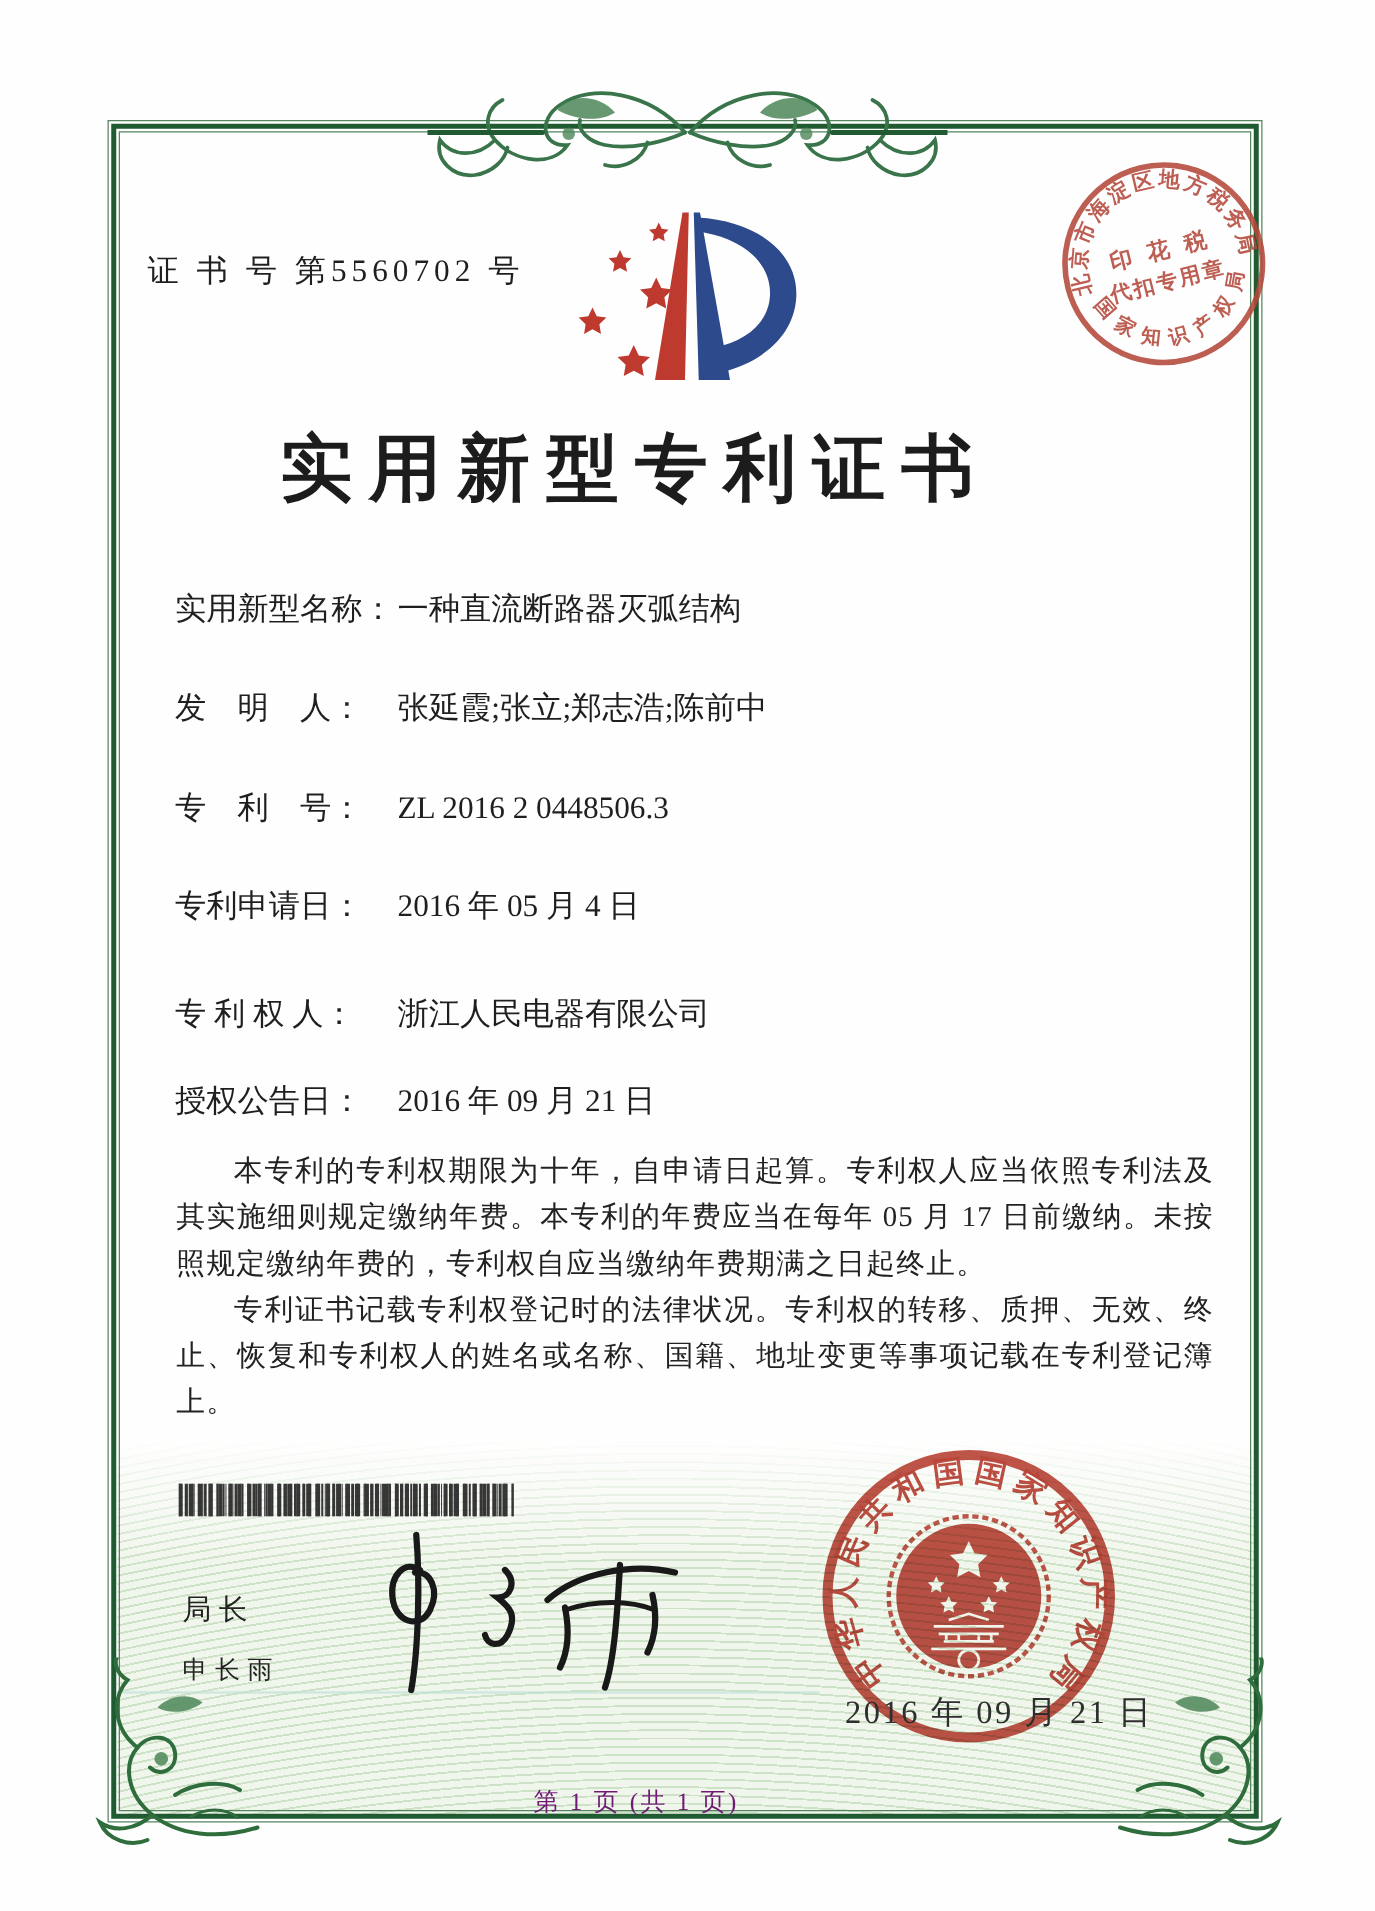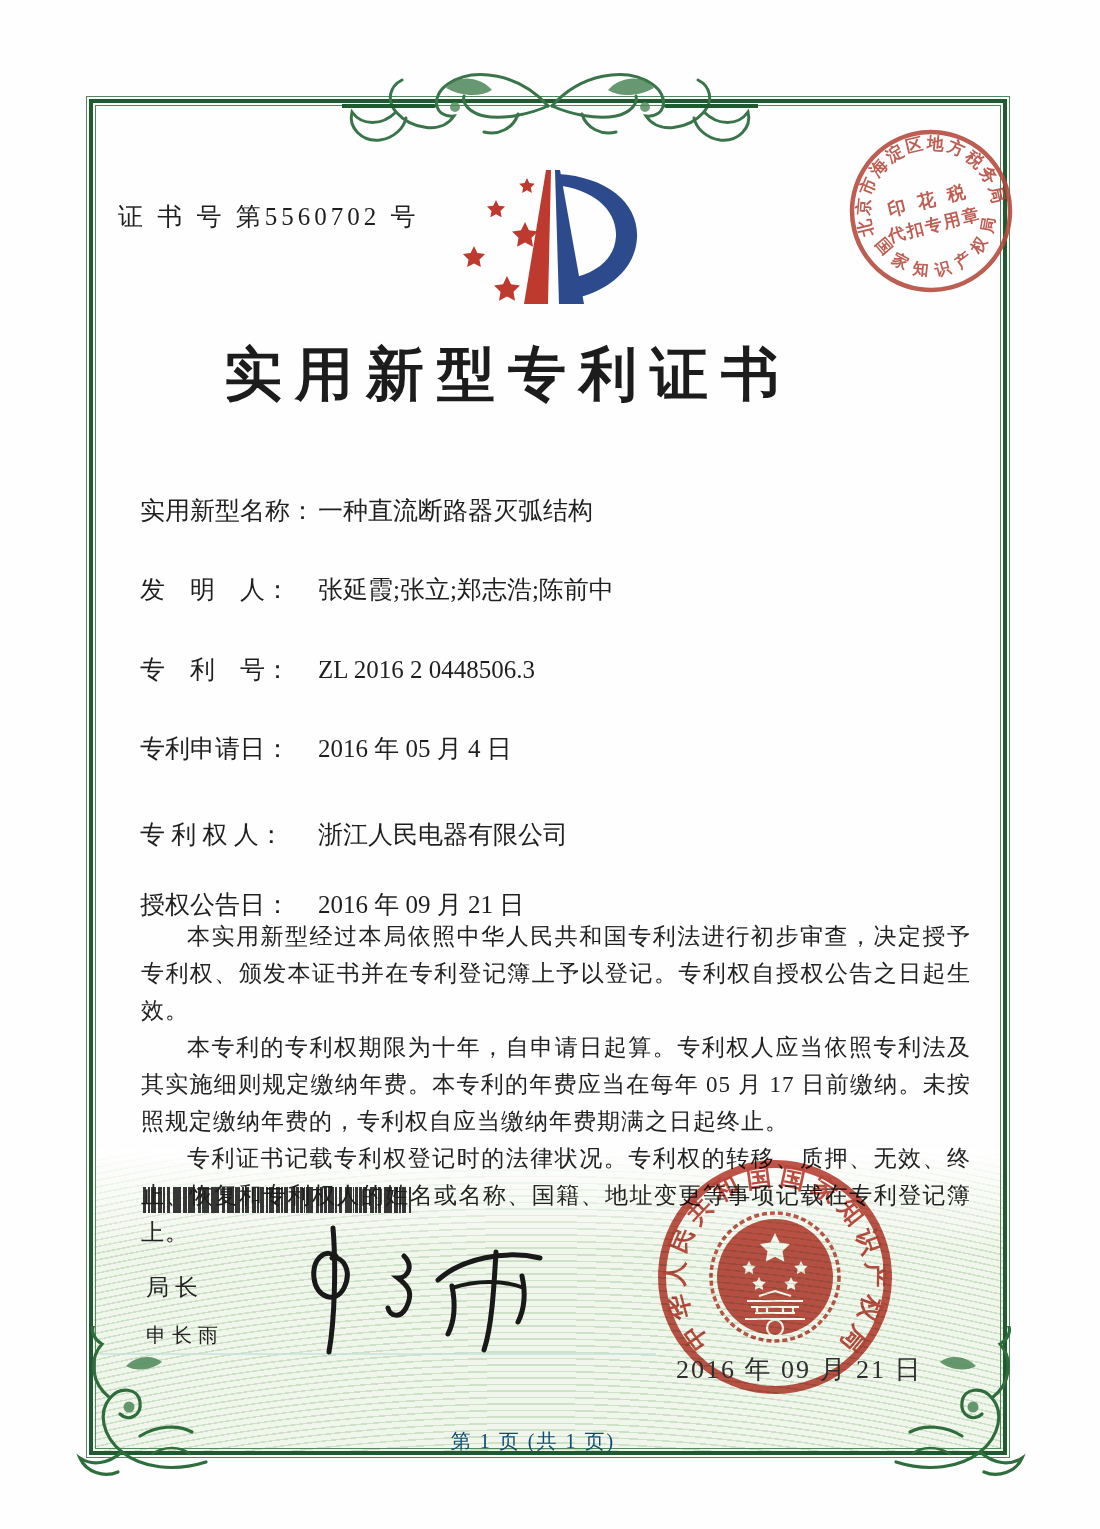--- a/index.html
+++ b/index.html
@@ -32,21 +32,21 @@
   .cert-no { position:absolute; left:118px; top:200px; z-index:4;
     font-size:25px; letter-spacing:4px; color:#1f1f1f; }
   .logo { position:absolute; left:445px; top:164px; z-index:4; }
   .tax-stamp { position:absolute; left:836px; top:116px; z-index:6;
     transform:rotate(-14deg); opacity:.88; }
   .title { position:absolute; left:0; top:336px; width:1016px; text-align:center; z-index:4;
     font-size:58px; font-weight:700; letter-spacing:13px; color:#1c1c1c; }
   
   .fields { position:absolute; left:140px; top:470px; width:840px; z-index:4; font-size:25px; }
   .field-row { position:absolute; left:0; white-space:nowrap; color:#1f1f1f; }
-  .field-row .lab { display:inline-block; min-width:178px;margin-top:24px; }
+  .field-row .lab { display:inline-block; min-width:178px; }
   .fr0{top:0px}.fr1{top:79px}.fr2{top:159px}.fr3{top:238px}.fr4{top:324px}.fr5{top:394px}
   
   .body-text { position:absolute; left:141px; top:918px; width:830px; z-index:4;
     font-size:23px; line-height:37px; letter-spacing:1px; color:#222; text-align:justify; }
   .body-text p { text-indent:2em; }
   
   .barcode { position:absolute; left:143px; top:1187px; width:268px; height:26px; z-index:4; opacity:.88;
     background:
       repeating-linear-gradient(90deg,#1c1c1c 0 2px,transparent 2px 5px),
       repeating-linear-gradient(90deg,#1c1c1c 0 3px,transparent 3px 8px),
@@ -57,21 +57,21 @@
     font-family:"Liberation Sans","DejaVu Sans",sans-serif; font-size:23px; color:#232323; letter-spacing:6px; }
   .signer-name  { position:absolute; left:146px; top:1322px; z-index:4;
     font-family:"Liberation Sans","DejaVu Sans",sans-serif; font-size:20px; color:#232323; letter-spacing:6px;text-align:right; }
   .signature { position:absolute; left:300px; top:1218px; z-index:5; }
   
   .agency-seal { position:absolute; left:653px; top:1155px; z-index:4; mix-blend-mode:multiply; opacity:.95; }
   .issue-date { position:absolute; left:676px; top:1352px; z-index:5;
     font-size:26px; letter-spacing:2px; color:#2e2e2e; }
   
   .footer { position:absolute; left:0; top:1428px; width:1018px; text-align:center; z-index:4;
-    font-size:20px; letter-spacing:2px; color:#0c4a6e;margin-left:24px; }
+    font-size:20px; letter-spacing:2px; color:#701a75; }
   svg text { font-family:"Liberation Serif","DejaVu Serif",serif; }
 </style>
 </head>
 <body>
 
 <div class="page">
 
   <div class="guilloche"></div>
   <div class="faint-line"></div>
 
@@ -169,21 +169,20 @@
     </div>
     <div class="field-row fr4">
       <span class="lab">专 利 权 人：</span><span>浙江人民电器有限公司</span>
     </div>
     <div class="field-row fr5">
       <span class="lab">授权公告日：</span><span>2016 年 09 月 21 日</span>
     </div>
   </div>
 
   <div class="body-text">
-    <p>本实用新型经过本局依照中华人民共和国专利法进行初步审查，决定授予专利权、颁发本证书并在专利登记簿上予以登记。专利权自授权公告之日起生效。</p>
     <p>本专利的专利权期限为十年，自申请日起算。专利权人应当依照专利法及其实施细则规定缴纳年费。本专利的年费应当在每年 05 月 17 日前缴纳。未按照规定缴纳年费的，专利权自应当缴纳年费期满之日起终止。</p>
     <p>专利证书记载专利权登记时的法律状况。专利权的转移、质押、无效、终止、恢复和专利权人的姓名或名称、国籍、地址变更等事项记载在专利登记簿上。</p>
   </div>
 
   <div class="barcode"></div>
 
   <div class="signer-title">局长</div>
   <div class="signer-name">申长雨</div>
 
   <svg class="signature" width="250" height="140" viewBox="0 0 250 140">

